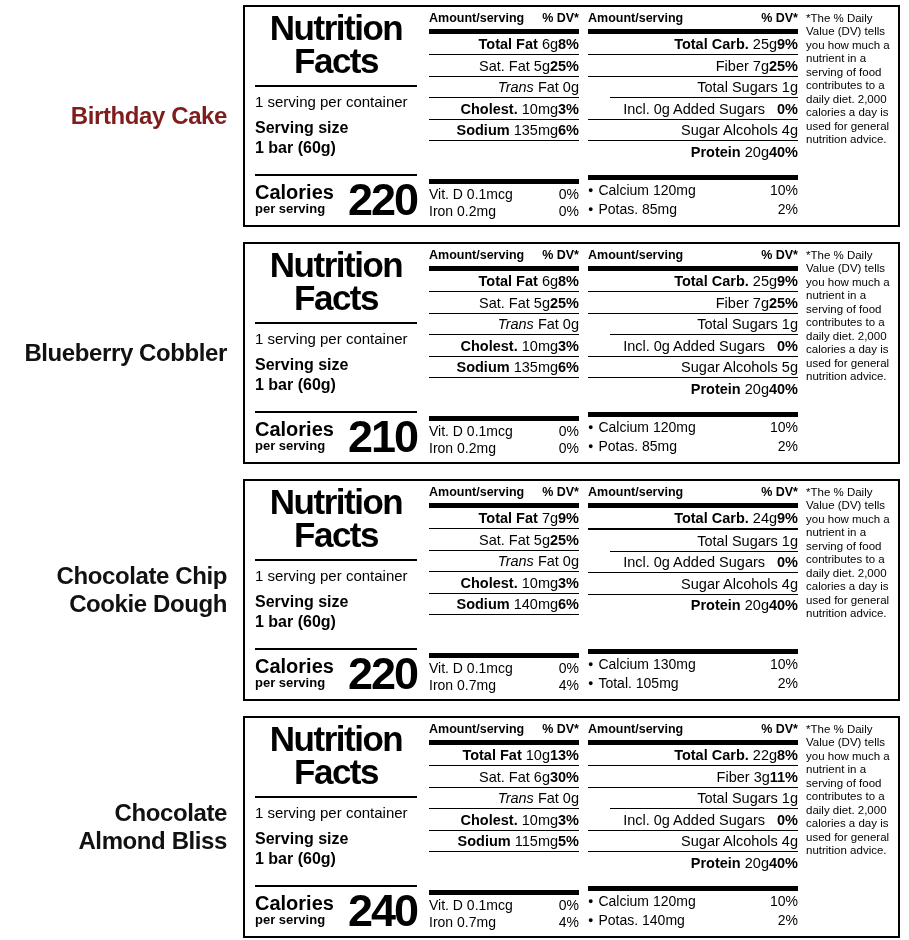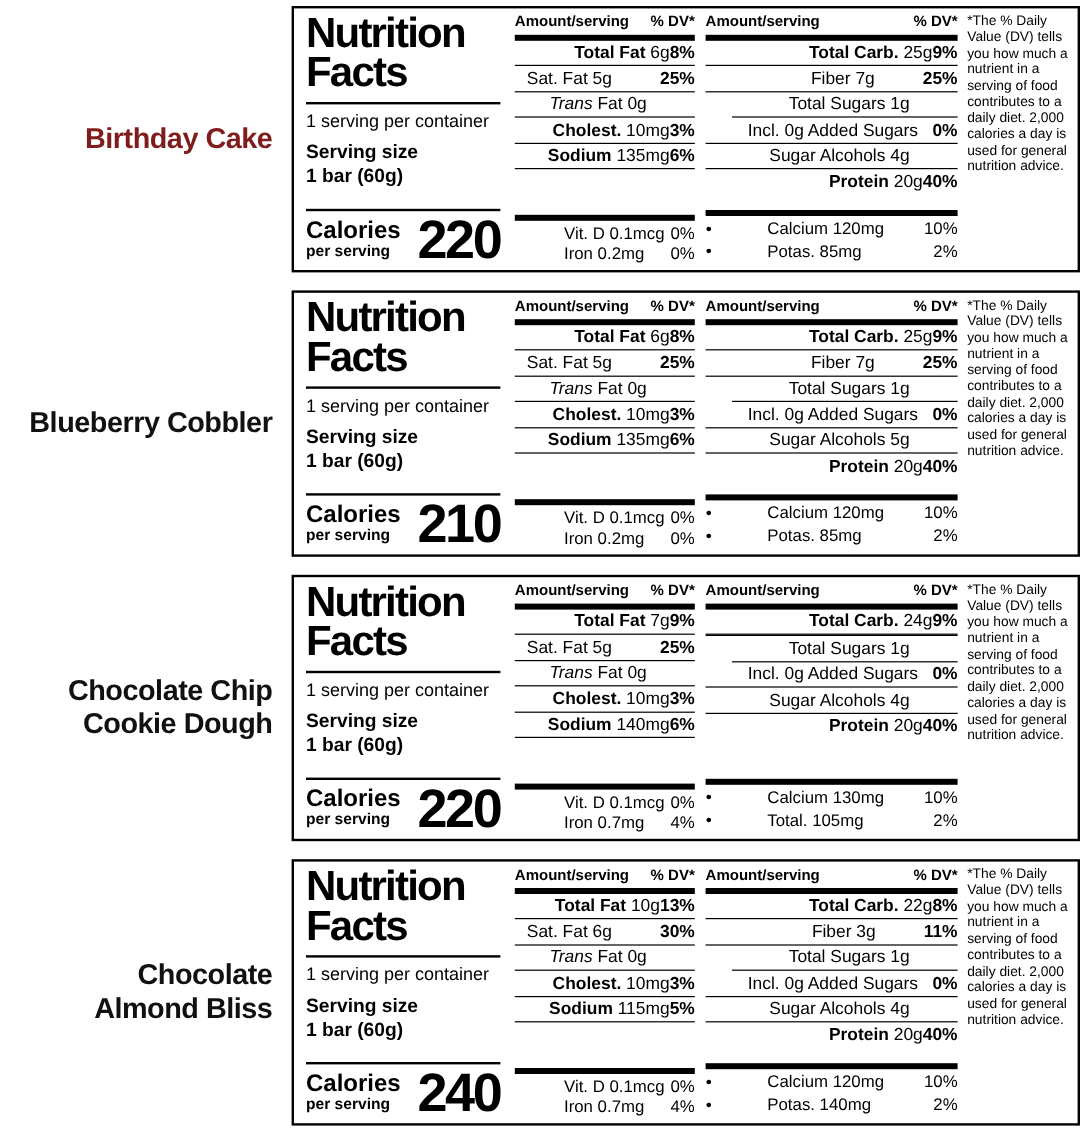--- a/index.html
+++ b/index.html
@@ -16,44 +16,44 @@
     text-align:right;font-weight:bold;font-size:24px;line-height:1.15;
     letter-spacing:-0.4px;white-space:pre-line;
     font-family:"Liberation Sans", sans-serif;
   }
   .nf-panel{
     flex:1;margin-right:9px;border:2px solid #000;background:#fff;
     box-sizing:border-box;display:flex;padding:5px 8px 6px 10px;
   }
   
   .col-left{width:174px;box-sizing:border-box;padding-right:12px;display:flex;flex-direction:column;}
-  .nf-title{font-weight:bold;font-size:35px;line-height:0.94;letter-spacing:-1.5px;}
+  .nf-title{font-weight:bold;font-size:35px;line-height:0.94;letter-spacing:-1.5px;text-align:center;}
   .sep{border-top:2px solid #000;margin:7px 0 6px;}
   .serv1{font-size:15px;line-height:1.2;margin-bottom:7px;}
   .serv2{font-weight:bold;font-size:16px;line-height:1.25;}
   .calories{margin-top:auto;border-top:2px solid #000;padding-top:5px;display:flex;align-items:center;justify-content:space-between;}
   .cal-l{font-weight:bold;font-size:20px;line-height:1;}
   .cal-s{font-weight:bold;font-size:13px;line-height:1.15;}
   .cal-num{font-weight:bold;font-size:45px;line-height:0.85;letter-spacing:-2px;}
   
   .col-mid{width:150px;display:flex;flex-direction:column;}
   .col-right{width:210px;margin-left:9px;display:flex;flex-direction:column;}
   .col-head{display:flex;justify-content:space-between;align-items:flex-end;font-weight:bold;font-size:12.5px;line-height:1.1;padding-bottom:3px;}
   .thick{height:5px;background:#000;flex:0 0 auto;}
   .nrow{height:20.5px;display:flex;align-items:center;justify-content:flex-end;font-size:14.5px;}
   .nrow .rname{white-space:nowrap;}
-  .nrow.ind1{padding-left:13px;gap:40px;}
+  .nrow.ind1{padding-left:13px;}
   .nrow.ind2{padding-left:25px;gap:12px;}
   .rdv{font-weight:bold;}
   .rule{border-top:1px solid #000;}
   .rule-ind{margin-left:22px;}
   .micros{margin-top:auto;}
   .micros .thick{margin-bottom:2px;}
   .mrow{display:flex;align-items:baseline;font-size:14px;line-height:16.5px;}
-  .mrow .ml{flex:1;margin-left:41px;}
+  .mrow .ml{flex:1;}
   .mrow .mdv{font-weight:normal;}
   .bullet{font-size:9px;margin-right:5px;position:relative;top:-2px;}
   
   .col-foot{flex:1;margin-left:8px;font-size:11.5px;line-height:1.17;}
 </style>
 </head>
 <body>
 
 <main class="page" id="rows-root">
     <section class="flavor-row">

